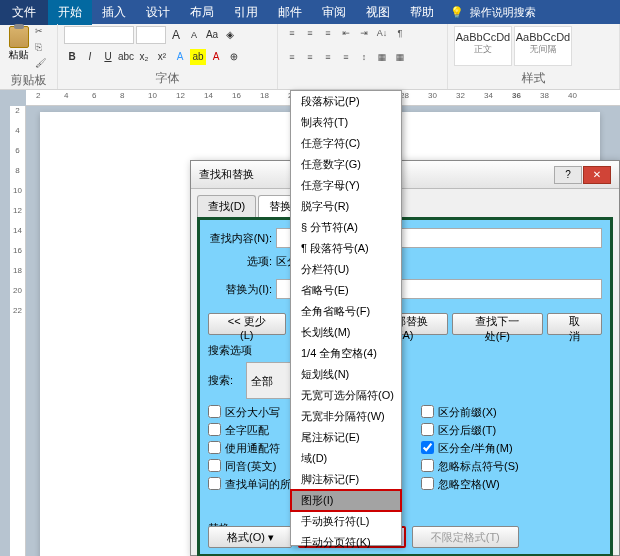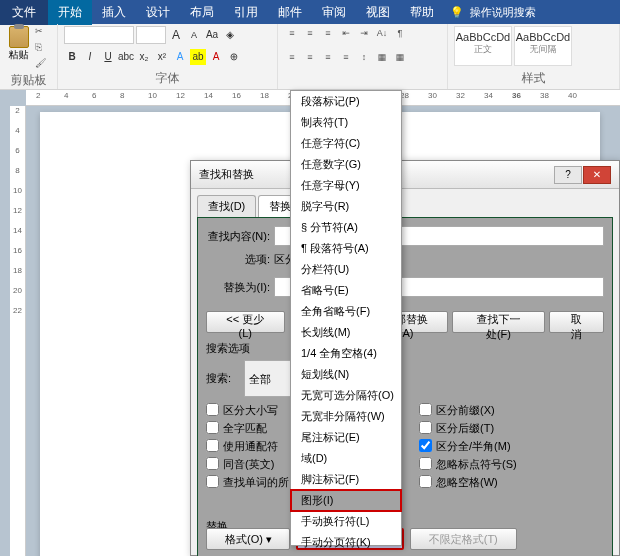--- a/index.html
+++ b/index.html
@@ -47,21 +47,21 @@
 
 .dialog { position: absolute; left: 190px; top: 160px; width: 430px; height: 396px; background: #f0f0f0; border: 1px solid #888; box-shadow: 2px 2px 8px rgba(0,0,0,0.3); font-size: 11px; }
 .dlg-title { height: 28px; background: linear-gradient(#fdfdfd,#e4e4e4); border-bottom: 1px solid #bbb; display: flex; align-items: center; padding: 0 8px; justify-content: space-between; }
 .dlg-title .win-btns { display: flex; gap: 1px; }
 .win-btn { width: 28px; height: 18px; border: 1px solid #aaa; background: #e8e8e8; font-size: 10px; text-align: center; line-height: 16px; }
 .win-btn.close { background: #d04437; color: #fff; border-color: #a03020; }
 
 .dlg-tabs { display: flex; padding: 6px 6px 0 6px; gap: 2px; }
 .dlg-tab { padding: 3px 10px; border: 1px solid #aaa; border-bottom: none; background: #e8e8e8; border-radius: 3px 3px 0 0; font-size: 11px; }
 .dlg-tab.active { background: #fff; }
-.dlg-body { border: 1px solid #14532d; margin: 0 6px 6px 6px; background: #a3a3a3; padding: 8px; height: 340px; position: relative; }
+.dlg-body { border: 3px solid #14532d; margin: 0 6px 6px 6px; background: #7dd3fc; padding: 8px; height: 340px; position: relative; }
 
 .form-row { display: flex; align-items: center; margin-bottom: 6px; font-size: 11px; }
 .form-row label { width: 64px; text-align: right; margin-right: 4px; }
 .form-input { flex: 1; height: 20px; border: 1px solid #aaa; padding: 0 4px; font-size: 11px; }
 .combo { width: 60px; height: 37px; border: 1px solid #aaa; font-size: 11px; }
 
 .btn { height: 22px; padding: 0 18px; border: 1px solid #888; background: linear-gradient(#fdfdfd,#e0e0e0); font-size: 11px; border-radius: 2px; cursor: pointer; }
 .btn-row { margin-top: 6px; display: flex; gap: 4px; }
 
 .section-title { font-size: 11px; margin: 8px 0 4px 0; }

